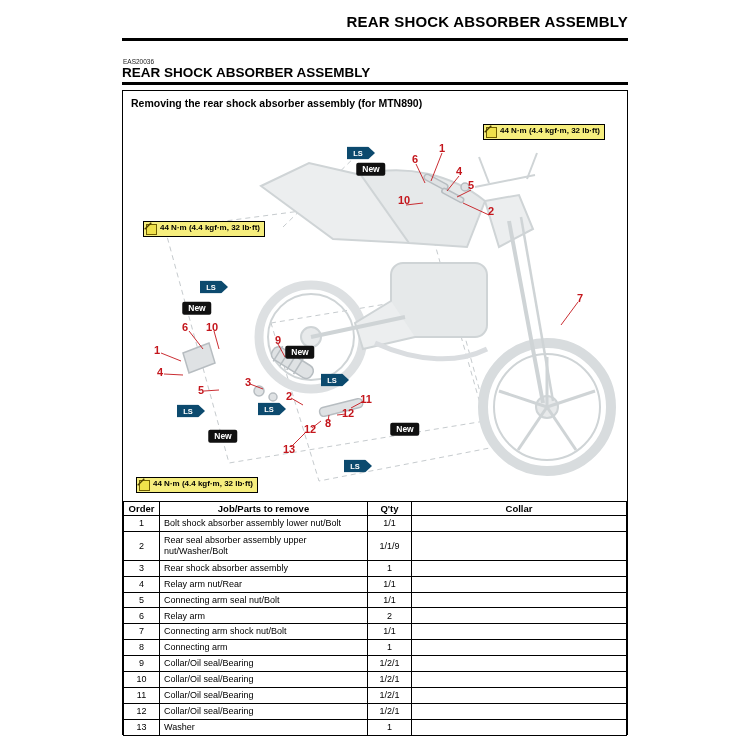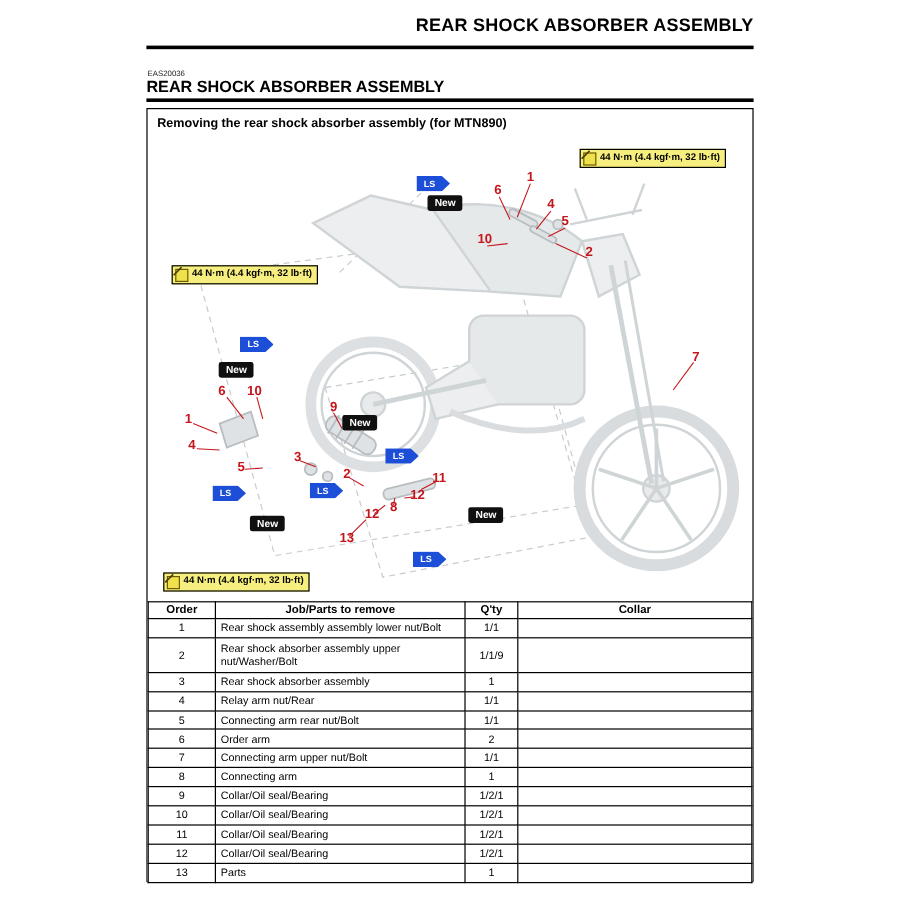--- a/index.html
+++ b/index.html
@@ -24,36 +24,36 @@
 
   .diagram { position:absolute; top:0; left:0; width:506px; height:410px; }
   .diagram svg { position:absolute; top:0; left:0; }
 
   
   .callout { position:absolute; transform:translate(-50%,-50%); color:#c4161c;
              font-size:11px; font-weight:bold; line-height:1; z-index:5; }
   .new-badge { position:absolute; transform:translate(-50%,-50%); background:#101010; color:#fff;
                font-size:8.5px; font-weight:bold; padding:2px 6px; border-radius:2px; line-height:1; z-index:5; }
   .ls-badge { position:absolute; transform:translate(-50%,-50%); width:28px; height:13px;
-              background:#1d4ed8; color:#fff; font-size:7.5px; font-weight:bold;
+              background:#0c4a6e; color:#fff; font-size:7.5px; font-weight:bold;
               display:flex; align-items:center; justify-content:center; padding-right:6px;
               clip-path:polygon(0 0,75% 0,100% 50%,75% 100%,0 100%); line-height:1; z-index:5; }
   .torque-label { position:absolute; display:flex; align-items:flex-start; gap:3px;
                   background:#f6ee7e; border:1px solid #000; padding:1.5px 4px 1.5px 2px;
                   font-size:8px; font-weight:bold; white-space:nowrap; line-height:1; z-index:6; }
   .wrench-box { display:inline-flex; align-items:center; justify-content:center;
                 width:11px; height:11px; background:#efe14b; border:1px solid #6e5d00; }
 
   
   .parts-table { position:absolute; top:410px; left:0; width:100%; height:235px;
                  border-collapse:collapse; table-layout:fixed; font-size:9px; background:#fff; }
   .parts-table th, .parts-table td { border:1px solid #000; padding:1px 4px;
                  line-height:1.2; vertical-align:middle; overflow:hidden; }
   .parts-table th { font-weight:bold; text-align:center; font-size:9.5px; }
-  .col-order   { width:56px;  text-align:center; }
+  .col-order   { width:36px;  text-align:center; }
   .col-job     { width:208px; text-align:left;margin-top:23px; }
   .col-qty     { width:44px;  text-align:center; }
   .col-remarks { text-align:left; }
 </style>
 </head>
 <body>
 
 <div class="page">
 
   <div class="top-title">REAR SHOCK ABSORBER ASSEMBLY</div>
@@ -206,57 +206,57 @@
         <tr>
           <th class="col-order">Order</th>
           <th class="col-job">Job/Parts to remove</th>
           <th class="col-qty">Q'ty</th>
           <th class="col-remarks">Collar</th>
         </tr>
       </thead>
       <tbody>
           <tr>
             <td class="col-order">1</td>
-            <td class="col-job">Rear shock assembly assembly lower nut/Bolt</td>
+            <td class="col-job">Bolt shock absorber assembly lower nut/Bolt</td>
             <td class="col-qty">1/1</td>
             <td class="col-remarks"></td>
           </tr>
           <tr>
             <td class="col-order">2</td>
-            <td class="col-job">Rear shock absorber assembly upper nut/Washer/Bolt</td>
+            <td class="col-job">Rear seal absorber assembly upper nut/Washer/Bolt</td>
             <td class="col-qty">1/1/9</td>
             <td class="col-remarks"></td>
           </tr>
           <tr>
             <td class="col-order">3</td>
             <td class="col-job">Rear shock absorber assembly</td>
             <td class="col-qty">1</td>
             <td class="col-remarks"></td>
           </tr>
           <tr>
             <td class="col-order">4</td>
             <td class="col-job">Relay arm nut/Rear</td>
             <td class="col-qty">1/1</td>
             <td class="col-remarks"></td>
           </tr>
           <tr>
             <td class="col-order">5</td>
-            <td class="col-job">Connecting arm rear nut/Bolt</td>
+            <td class="col-job">Connecting arm seal nut/Bolt</td>
             <td class="col-qty">1/1</td>
             <td class="col-remarks"></td>
           </tr>
           <tr>
             <td class="col-order">6</td>
-            <td class="col-job">Order arm</td>
+            <td class="col-job">Relay arm</td>
             <td class="col-qty">2</td>
             <td class="col-remarks"></td>
           </tr>
           <tr>
             <td class="col-order">7</td>
-            <td class="col-job">Connecting arm upper nut/Bolt</td>
+            <td class="col-job">Connecting arm shock nut/Bolt</td>
             <td class="col-qty">1/1</td>
             <td class="col-remarks"></td>
           </tr>
           <tr>
             <td class="col-order">8</td>
             <td class="col-job">Connecting arm</td>
             <td class="col-qty">1</td>
             <td class="col-remarks"></td>
           </tr>
           <tr>
@@ -278,21 +278,21 @@
             <td class="col-remarks"></td>
           </tr>
           <tr>
             <td class="col-order">12</td>
             <td class="col-job">Collar/Oil seal/Bearing</td>
             <td class="col-qty">1/2/1</td>
             <td class="col-remarks"></td>
           </tr>
           <tr>
             <td class="col-order">13</td>
-            <td class="col-job">Parts</td>
+            <td class="col-job">Washer</td>
             <td class="col-qty">1</td>
             <td class="col-remarks"></td>
           </tr>
         </tbody>
     </table>
   </div>
 
 </div>
 
 </body></html>

